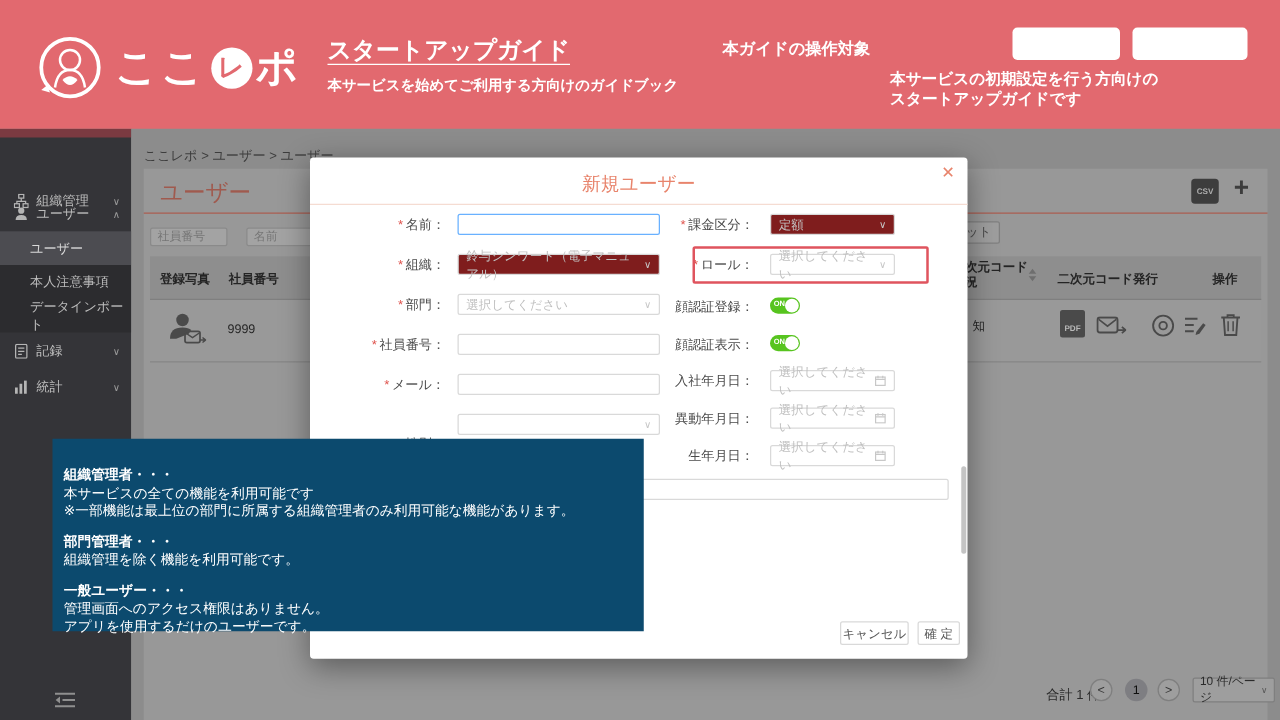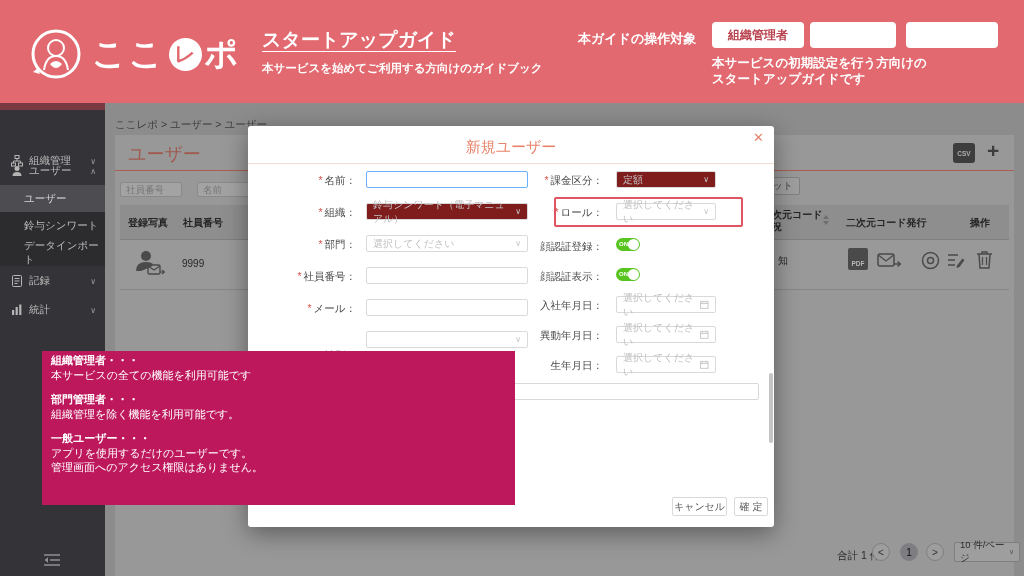--- a/index.html
+++ b/index.html
@@ -107,22 +107,22 @@
   .mtoggle{position:absolute;left:368px;width:24px;height:13px;background:#57c41f;border-radius:7px;}
   .mtoggle .on{position:absolute;left:3px;top:3px;font-size:6px;color:#fff;font-weight:bold;line-height:7px;}
   .mtoggle .knob{position:absolute;right:1px;top:1px;width:11px;height:11px;background:#fff;border-radius:50%;}
   #wide-inp{left:118px;top:257px;width:393px;}
   .mbtn{position:absolute;top:371px;height:19px;border:1px solid #d9d9d9;border-radius:2px;background:#fff;
     font-size:10px;color:#595959;display:flex;align-items:center;justify-content:center;}
   #btn-cancel{left:424px;width:55px;} #btn-ok{left:486px;width:34px;}
   #modal-scroll{position:absolute;right:1px;top:247px;width:4px;height:70px;background:#c4c4c4;border-radius:2px;}
 
   
-  #annot{position:absolute;left:42px;top:351px;width:473px;height:154px;background:#be185d;z-index:20;
-    color:#fff;font-size:11px;line-height:14.5px;padding:2px 9px;}
+  #annot{position:absolute;left:42px;top:351px;width:473px;height:154px;background:#0c4a6e;z-index:20;
+    color:#fff;font-size:11px;line-height:14.5px;padding:22px 9px;}
   .an-head{font-weight:bold;}
   .an-sec{margin-bottom:10px;}
 </style>
 </head>
 <body>
 
 <div id="screen">
 
   <div id="sidebar">
     <div id="side-strip"></div>
@@ -145,21 +145,21 @@
       </svg>
       <span>ユーザー</span>
       <span class="chev">∧</span>
     </div>
 
     <div id="subwrap">
       <div class="side-sub sel" style="top:0;">
         <span>ユーザー</span>
       </div>
       <div class="side-sub" style="top:27px;">
-        <span>鈴与シンワート</span>
+        <span>本人注意事項</span>
       </div>
       <div class="side-sub" style="top:54px;">
         <span>データインポート</span>
       </div>
     </div>
 
     <div class="side-item" style="top:164px;">
       <svg class="ic" viewBox="0 0 12 12">
         <rect x="1.5" y="0.5" width="9" height="11" rx="1" fill="none" stroke="#b5b5b5"></rect>
         <path d="M3.5 3.5 H8.5 M3.5 6 H8.5 M3.5 8.5 H6.5" stroke="#b5b5b5" fill="none"></path>
@@ -372,48 +372,48 @@
     <div class="mbtn" id="btn-cancel">キャンセル</div>
     <div class="mbtn" id="btn-ok">確 定</div>
 
     <div id="modal-scroll"></div>
   </div>
 
   <div id="annot">
     <div class="an-sec">
       <div class="an-head">組織管理者・・・</div>
       <div>本サービスの全ての機能を利用可能です</div>
+      <div>※一部機能は最上位の部門に所属する組織管理者のみ利用可能な機能があります。</div>
     </div>
     <div class="an-sec">
       <div class="an-head">部門管理者・・・</div>
       <div>組織管理を除く機能を利用可能です。</div>
     </div>
     <div class="an-sec">
       <div class="an-head">一般ユーザー・・・</div>
+      <div>管理画面へのアクセス権限はありません。</div>
       <div>アプリを使用するだけのユーザーです。</div>
-      <div>管理画面へのアクセス権限はありません。</div>
     </div>
   </div>
 
   <div id="banner">
     <div id="logo">
       <svg id="logo-ring" viewBox="0 0 52 52">
         <circle cx="26" cy="26" r="23" fill="none" stroke="#fff" stroke-width="3"></circle>
         <path d="M8 40 L3 44 L10 46 Z" fill="#fff"></path>
         <circle cx="26" cy="20" r="8" fill="none" stroke="#fff" stroke-width="2"></circle>
         <path d="M14 42 Q16 28 26 28 Q36 28 38 42" fill="none" stroke="#fff" stroke-width="2"></path>
         <path d="M20 36 Q26 30 32 36 Q26 44 20 36 Z" fill="#fff"></path>
       </svg>
       <span class="logo-txt">ここ</span>
       <span id="logo-circle">レ</span>
       <span class="logo-txt">ポ</span>
     </div>
     <div id="banner-title">スタートアップガイド</div>
     <div id="banner-sub">本サービスを始めてご利用する方向けのガイドブック</div>
     <div id="target-label">本ガイドの操作対象</div>
-    <div class="badge" id="badge-0">組織管理者</div>
     <div class="badge" id="badge-1"></div>
     <div class="badge" id="badge-2"></div>
     <div class="banner-desc" id="desc-0">本サービスの初期設定を行う方向けの</div>
     <div class="banner-desc" id="desc-1">スタートアップガイドです</div>
   </div>
 
 </div>
 
 </body></html>

